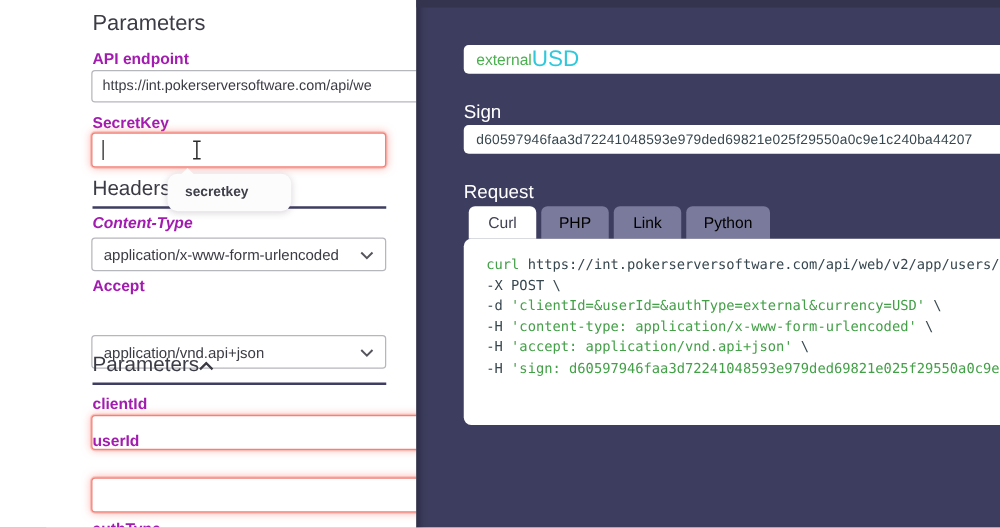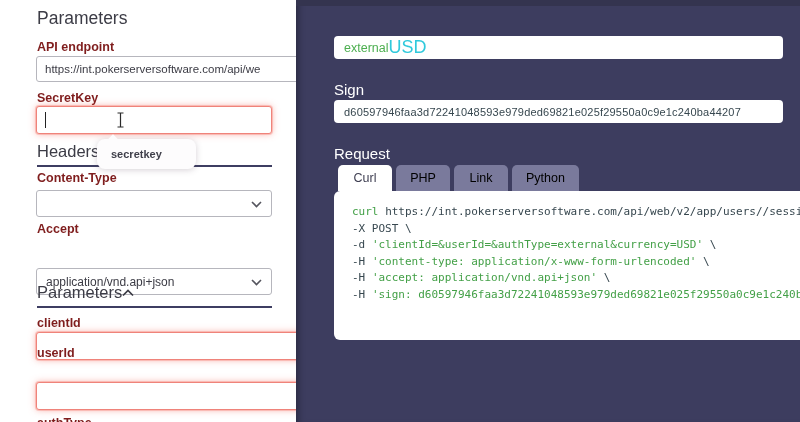--- a/index.html
+++ b/index.html
@@ -1,24 +1,24 @@
 <!DOCTYPE html>
 <html><head>
 <meta charset="utf-8">
 <style>
   * { margin:0; padding:0; box-sizing:border-box; }
   html,body { width:800px; height:422px; overflow:hidden; background:#fff;
               font-family:"Liberation Sans", sans-serif; }
   .screen { position:relative; width:800px; height:422px; display:flex; }
 
   
-  .left-panel { position:relative; width:296px; height:422px; background:#ffffff; overflow:hidden; flex:0 0 296px; }
+  .left-panel { position:relative; width:296px; height:422px; background:#ffffff; overflow:hidden; flex:0 0 296px;margin-left:37px; }
   .lp-abs { position:absolute; }
   .panel-title { font-size:17.5px; color:#3c3c46; font-weight:400; }
-  .field-label { font-size:12.5px; font-weight:700; color:#7f1d1d; }
+  .field-label { font-size:12.5px; font-weight:700; color:#a21caf; }
   .text-input { width:280px; height:26px; border:1px solid #b6b6bd; border-radius:3px;
                 padding:0 8px; font-size:11.5px; color:#3b3b44; background:#fff; outline:none;
                 font-family:"Liberation Sans", sans-serif; }
   .text-input.error { height:28px; border:1px solid #ef837a;
                 box-shadow:0 0 0 1px rgba(244,112,101,.30), 0 0 7px rgba(244,112,101,.55); }
   .section-head { width:235px; border-bottom:2px solid #3e3e62; padding-bottom:4px;
                   display:flex; align-items:center; justify-content:flex-start; }
   .section-head .panel-title { font-size:16.5px; }
   .select-box { position:relative; width:236px; height:27px; border:1px solid #b6b6bd; border-radius:3px;
                 background:#fff; display:flex; align-items:center; padding:0 26px 0 9px; cursor:pointer; }
@@ -84,22 +84,23 @@
     </div>
 
     <div class="tooltip">
       <span>secretkey</span>
     </div>
 
     <div class="lp-abs section-head" style="left:37px; top:142px;">
       <span class="panel-title">Headers</span>
     </div>
 
-    <div class="lp-abs field-label" style="left:37px; top:171px;">Content-Type</div>
+    <div class="lp-abs field-label" style="left:37px; top:171px;font-style:italic;">Content-Type</div>
     <div class="lp-abs select-box" style="left:36px; top:190px;">
+      <span>application/x-www-form-urlencoded</span>
       <svg width="11" height="7" viewBox="0 0 11 7">
         <path d="M1 1l4.5 4.5L10 1" stroke="#55555e" stroke-width="1.6" fill="none"></path>
       </svg>
     </div>
 
     <div class="lp-abs field-label" style="left:37px; top:222px;">Accept</div>
     <div class="lp-abs select-box" style="left:36px; top:241px;">
       <span>application/vnd.api+json</span>
       <svg width="11" height="7" viewBox="0 0 11 7">
         <path d="M1 1l4.5 4.5L10 1" stroke="#55555e" stroke-width="1.6" fill="none"></path>

